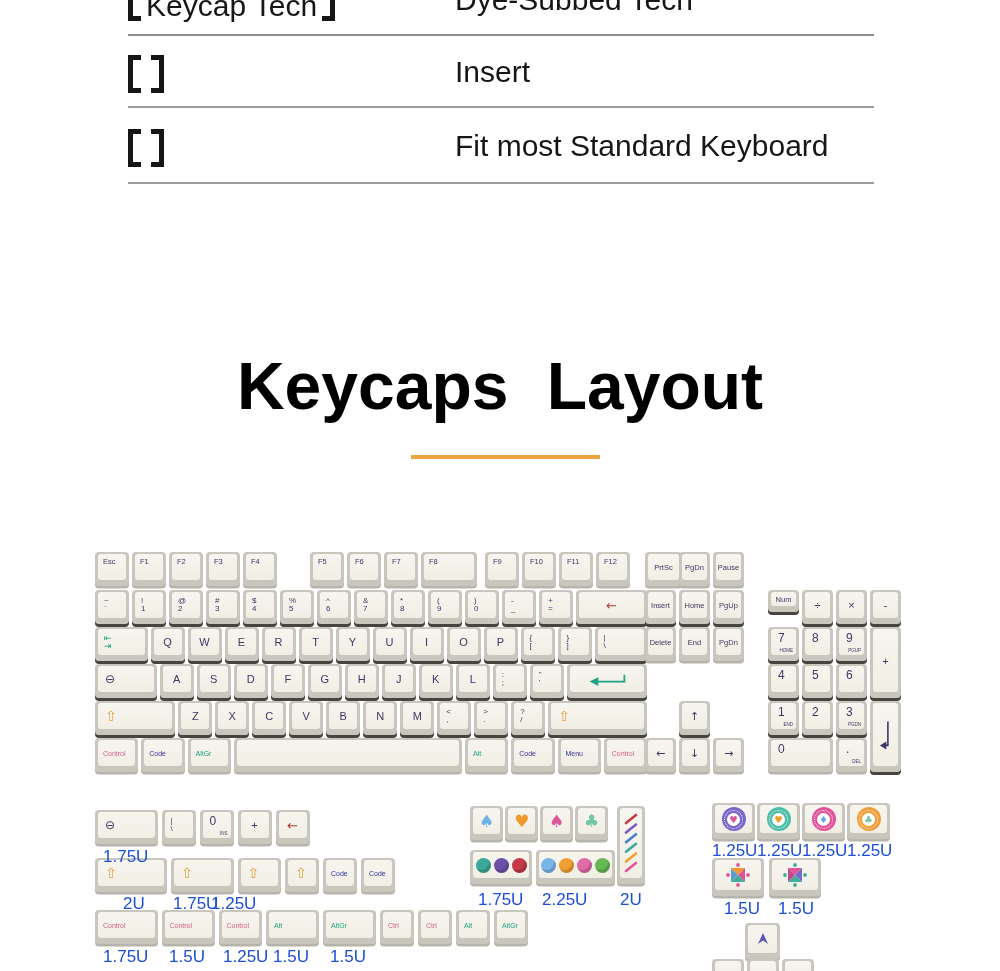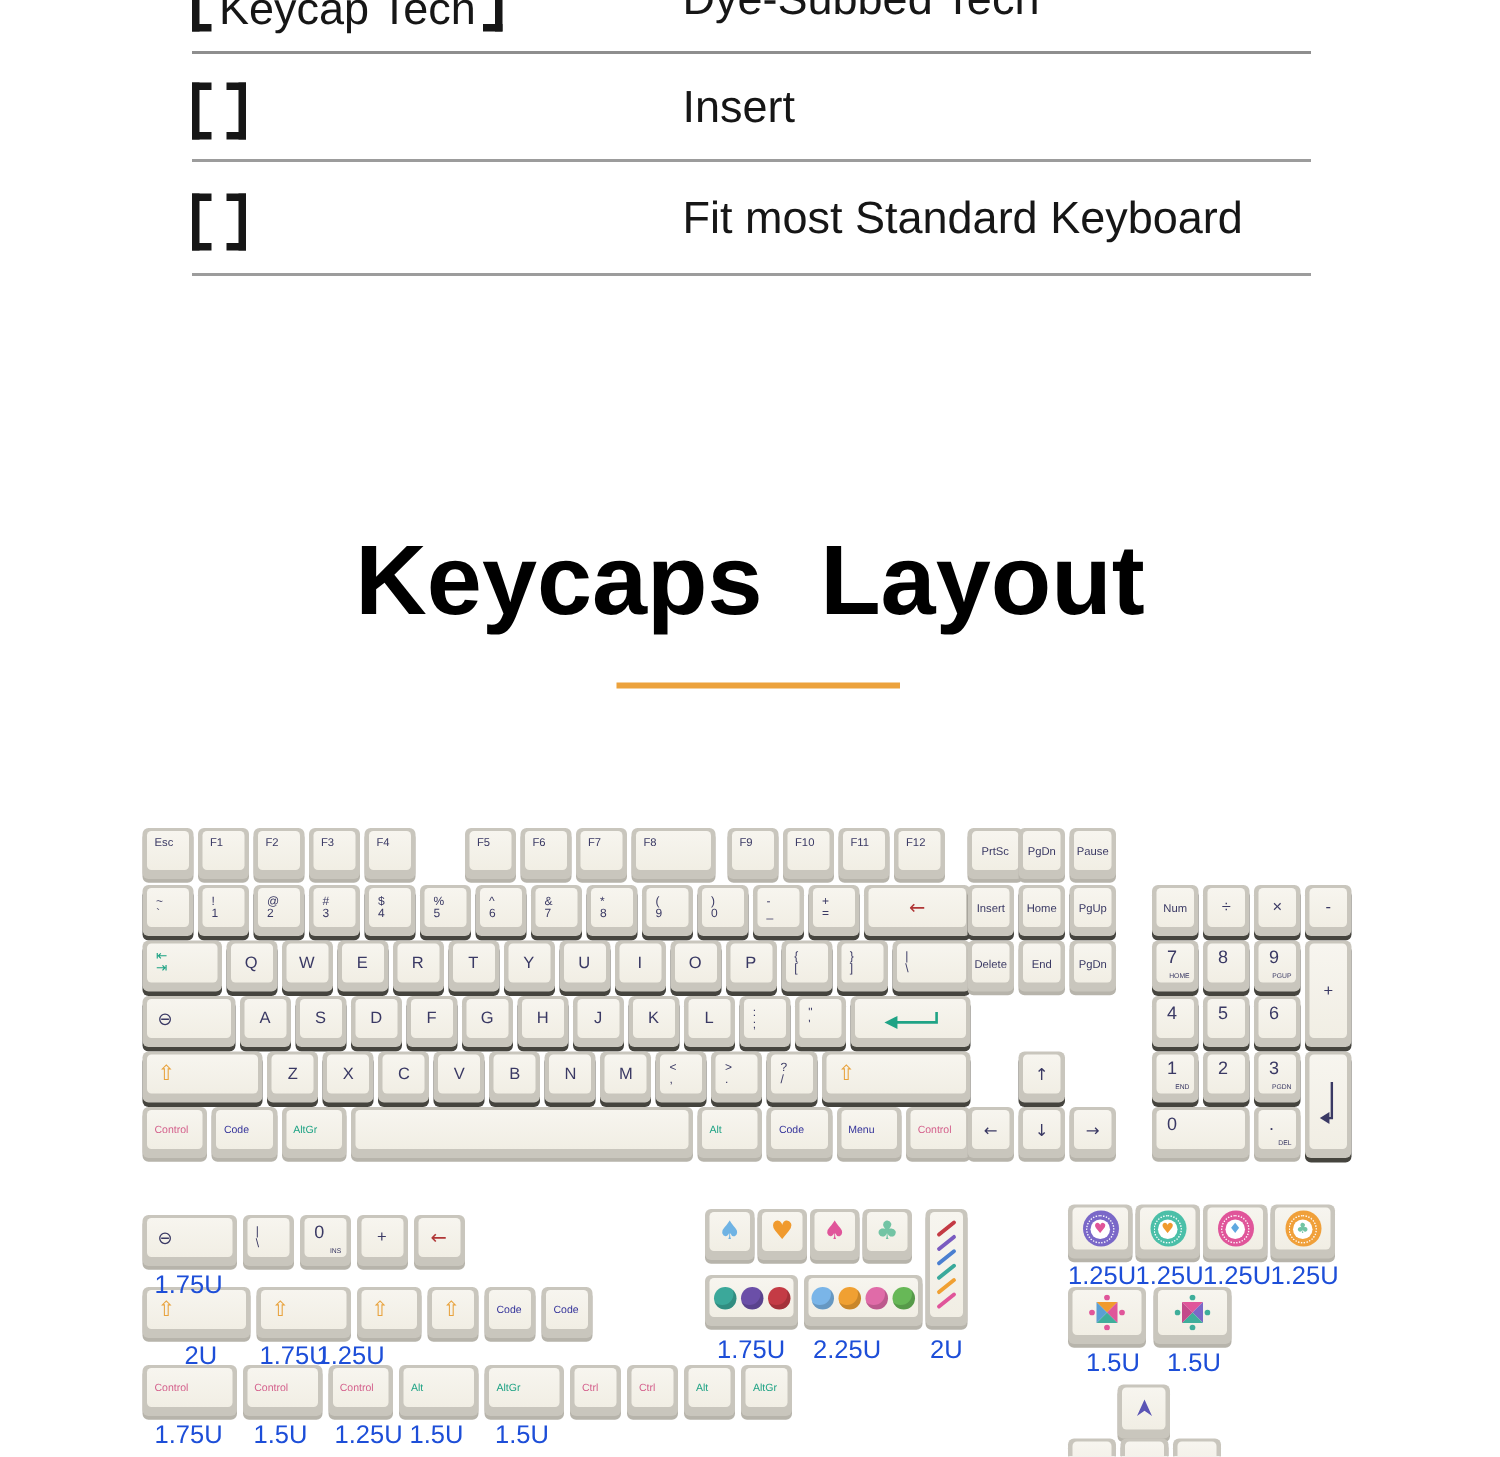--- a/index.html
+++ b/index.html
@@ -492,21 +492,21 @@
       <div class="key shl" style="left: 584px; top: 75px; width: 31px; height: 34px;">
         <div class="cap">
           <span class="med">End</span>
         </div>
       </div>
       <div class="key shl" style="left: 618px; top: 75px; width: 31px; height: 34px;">
         <div class="cap">
           <span class="med">PgDn</span>
         </div>
       </div>
-      <div class="key shd" style="left: 673px; top: 38px; width: 31px; height: 34px;">
+      <div class="key shd" style="left: 673px; top: 38px; width: 31px; height: 22px;">
         <div class="cap">
           <span class="med">Num</span>
         </div>
       </div>
       <div class="key shd" style="left: 707px; top: 38px; width: 31px; height: 34px;">
         <div class="cap">
           <span class="big">÷</span>
         </div>
       </div>
       <div class="key shd" style="left: 741px; top: 38px; width: 31px; height: 34px;">

